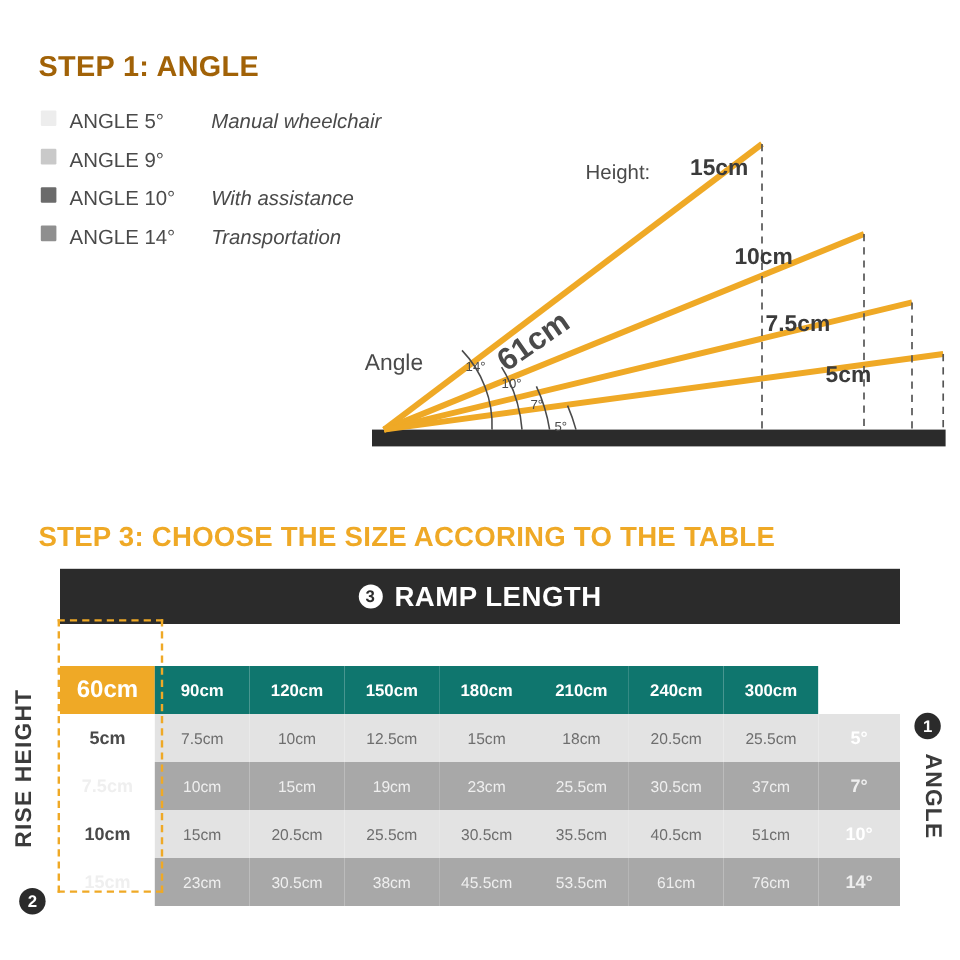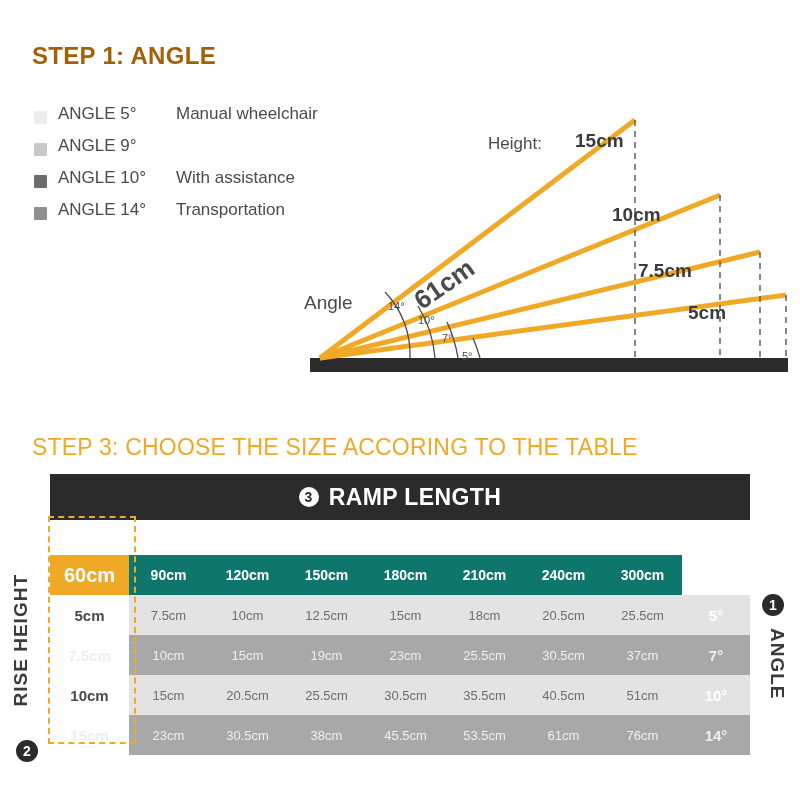--- a/index.html
+++ b/index.html
@@ -12,45 +12,45 @@
     overflow:hidden;
   }
   .wrap{position:relative;width:800px;height:800px;}
 
   
   .step1-title{
     position:absolute;left:32px;top:42px;
     font-size:24px;font-weight:bold;color:#a16207;letter-spacing:.3px;
   }
   .angle-list{position:absolute;left:34px;top:92px;}
-  .angle-row{display:flex;align-items:flex-end;height:32px;}
+  .angle-row{display:flex;align-items:flex-start;height:32px;}
   .angle-sq{width:13px;height:13px;margin-right:11px;border-radius:1px;}
   .angle-name{font-size:17px;color:#4a4a4a;width:118px;}
-  .angle-desc{font-size:17px;color:#4a4a4a;}
+  .angle-desc{font-size:17px;color:#4a4a4a;font-style:italic;}
 
   
   .step2-title{
     position:absolute;left:548px;top:62px;
     font-size:23px;font-weight:bold;color:#efa926;
   }
   .step2-area{position:absolute;left:290px;top:100px;width:500px;height:300px;}
   .lbl{position:absolute;font-size:17px;color:#4a4a4a;white-space:nowrap;}
   .lbl-big{font-size:19px;font-weight:bold;color:#3b3b3b;}
   .lbl-61{
     position:absolute;left:136px;top:185px;
     font-size:26px;font-weight:bold;color:#4a4a4a;
     transform:rotate(-35deg);transform-origin:left bottom;
   }
   .lbl-angle{position:absolute;left:14px;top:192px;font-size:19px;color:#4a4a4a;}
   .deg{position:absolute;font-size:11px;color:#4a4a4a;}
 
   
   .step3-title{
     position:absolute;left:32px;top:434px;
-    font-size:23px;font-weight:normal;color:#efa926;letter-spacing:.2px;
+    font-size:23px;font-weight:bold;color:#efa926;letter-spacing:.2px;
   }
   .tbl{position:absolute;left:50px;top:474px;width:700px;}
   .hdr{
     background:#2b2b2b;color:#fff;height:46px;
     display:flex;align-items:center;justify-content:center;
     font-size:23px;font-weight:bold;letter-spacing:.4px;
   }
   .circnum{
     display:inline-flex;align-items:center;justify-content:center;
     width:20px;height:20px;border-radius:50%;

